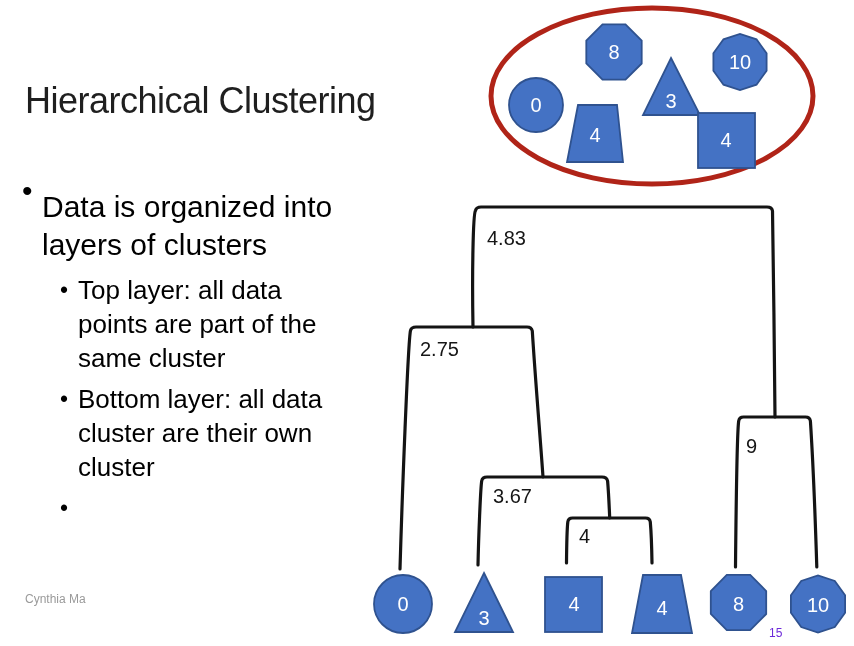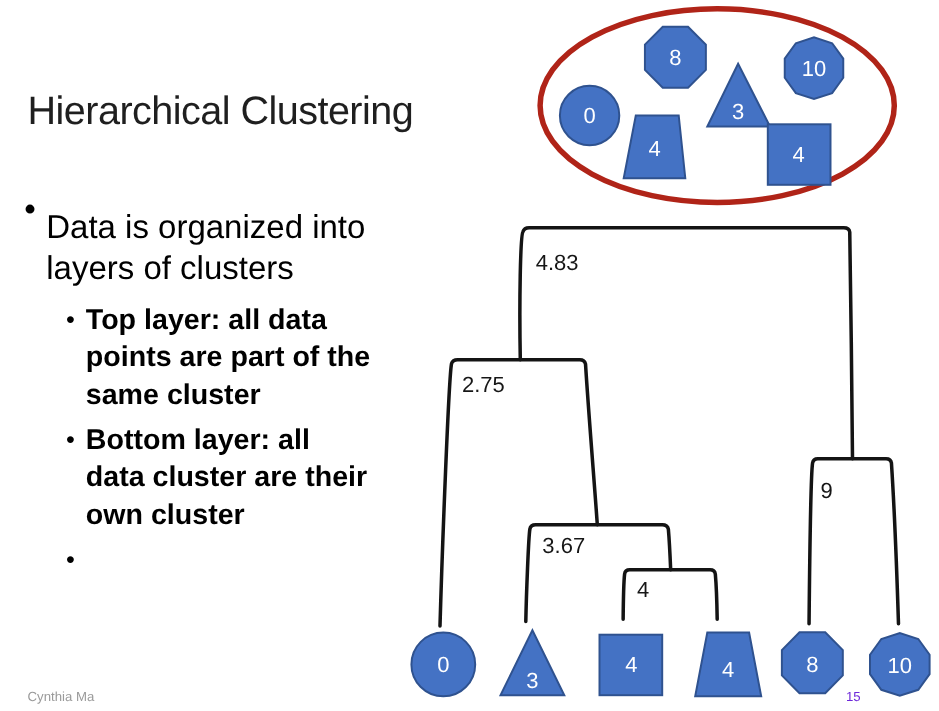--- a/index.html
+++ b/index.html
@@ -8,23 +8,23 @@
 
   .title{position:absolute;left:25px;top:80px;font-size:36px;color:#1f1f1f;letter-spacing:-0.5px;white-space:nowrap;}
 
   .bullets{position:absolute;left:22px;top:172px;color:#000;}
   .b-main{display:flex;font-size:30px;line-height:38px;}
   .b-main .marker{flex:0 0 20px;}
   .b-main .text{width:316px;margin-top:16px;}
   .sub{margin-left:38px;margin-top:9px;}
   .sub-item{display:flex;font-size:26px;line-height:34px;margin-bottom:7px;}
   .sub-item .marker{flex:0 0 18px;font-size:23px;}
-  .sub-item .text{width:264px;font-weight:bold;}
+  .sub-item .text{width:264px;}
 
-  .footer-author{position:absolute;left:25px;top:626px;font-size:12px;color:#9a9a9a;}
+  .footer-author{position:absolute;left:25px;top:592px;font-size:12px;color:#9a9a9a;}
   .page-num{position:absolute;left:769px;top:626px;font-size:12px;color:#6d28d9;}
 
   svg.overlay{position:absolute;left:0;top:0;width:854px;height:646px;}
   .dlink{fill:none;stroke:#141414;stroke-width:3.2;stroke-linecap:round;stroke-linejoin:round;}
   .shape{stroke:#2F528F;stroke-width:1.8;}
   .shape-label{font-size:20px;fill:#ffffff;text-anchor:middle;font-family:"Liberation Sans",sans-serif;}
   .merge-label{font-size:20px;fill:#161616;font-family:"Liberation Sans",sans-serif;}
   .cluster-ellipse{fill:none;stroke-width:5px;}
 </style>
 </head>

